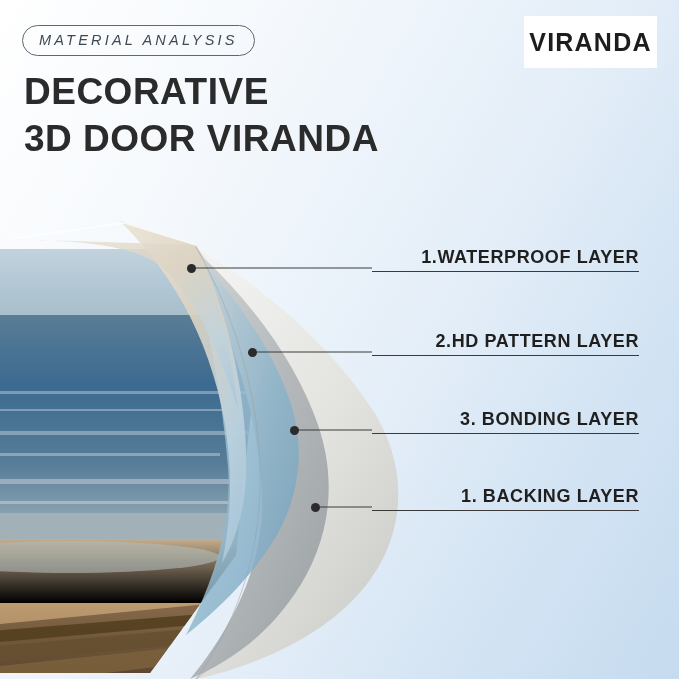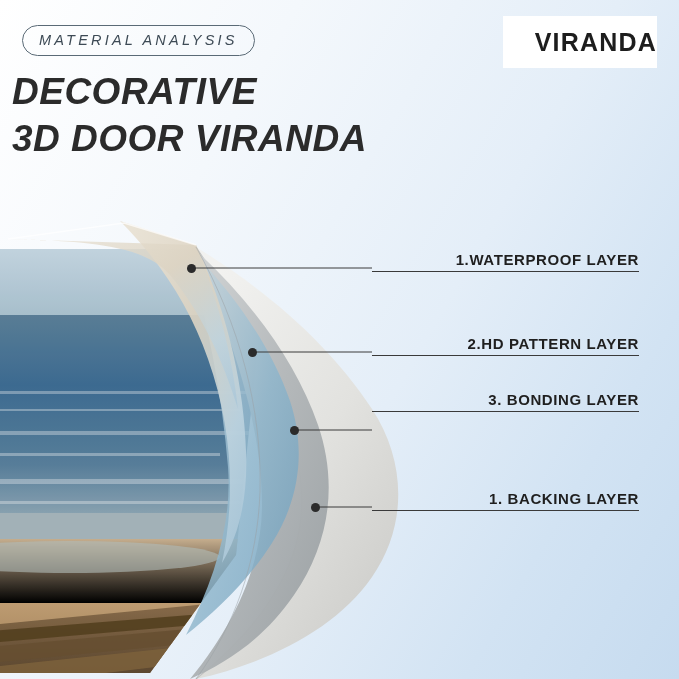--- a/index.html
+++ b/index.html
@@ -30,42 +30,41 @@
     padding: 6px 16px 7px 16px;
     font-size: 14.5px;
     letter-spacing: 3.2px;
     color: #3d4a55;
     font-weight: 500;
     white-space: nowrap;
     font-style: italic;
   }
   .title-block {
     position: absolute;
-    left: 12px;
+    left: 24px;
     top: 68px;
     color: #2b2b2b;
-    font-style: italic;
   }
   .title-line {
     font-size: 37px;
     font-weight: 800;
     letter-spacing: 0.5px;
     line-height: 1.28;
     white-space: nowrap;
   }
   .brand-box {
     position: absolute;
     right: 22px;
     top: 16px;
-    width: 154px;
+    width: 133px;
     height: 52px;
     background: #ffffff;
     display: flex;
     align-items: center;
-    justify-content: flex-end;
+    justify-content: center;
   }
   .brand-text {
     font-size: 25px;
     font-weight: 700;
     letter-spacing: 1.2px;
     color: #1d1d1d;
   }
 
   
   .art {
@@ -79,21 +78,21 @@
 
   
   .callout {
     position: absolute;
     height: 34px;
   }
   .callout .label {
     position: absolute;
     right: 0;
     bottom: 4px;
-    font-size: 15px;
+    font-size: 18px;
     font-weight: 700;
     letter-spacing: 0.6px;
     color: #1f1f1f;
     white-space: nowrap;
   }
   .callout .rule {
     position: absolute;
     right: 0;
     bottom: 0;
     height: 1px;
@@ -242,21 +241,21 @@
   <div class="callout" style="left:372px; top:238px; width:267px;">
     <span class="label">1.WATERPROOF LAYER</span>
     <span class="rule" style="width:267px;"></span>
   </div>
 
   <div class="callout" style="left:372px; top:322px; width:267px;text-align:right;">
     <span class="label">2.HD PATTERN LAYER</span>
     <span class="rule" style="width:267px;"></span>
   </div>
 
-  <div class="callout" style="left:372px; top:378px; width:267px;">
+  <div class="callout" style="left:372px; top:400px; width:267px;">
     <span class="label">3. BONDING LAYER</span>
     <span class="rule" style="width:267px;"></span>
   </div>
 
   <div class="callout" style="left:372px; top:477px; width:267px;">
     <span class="label">1. BACKING LAYER</span>
     <span class="rule" style="width:267px;"></span>
   </div>
 
 </div>

